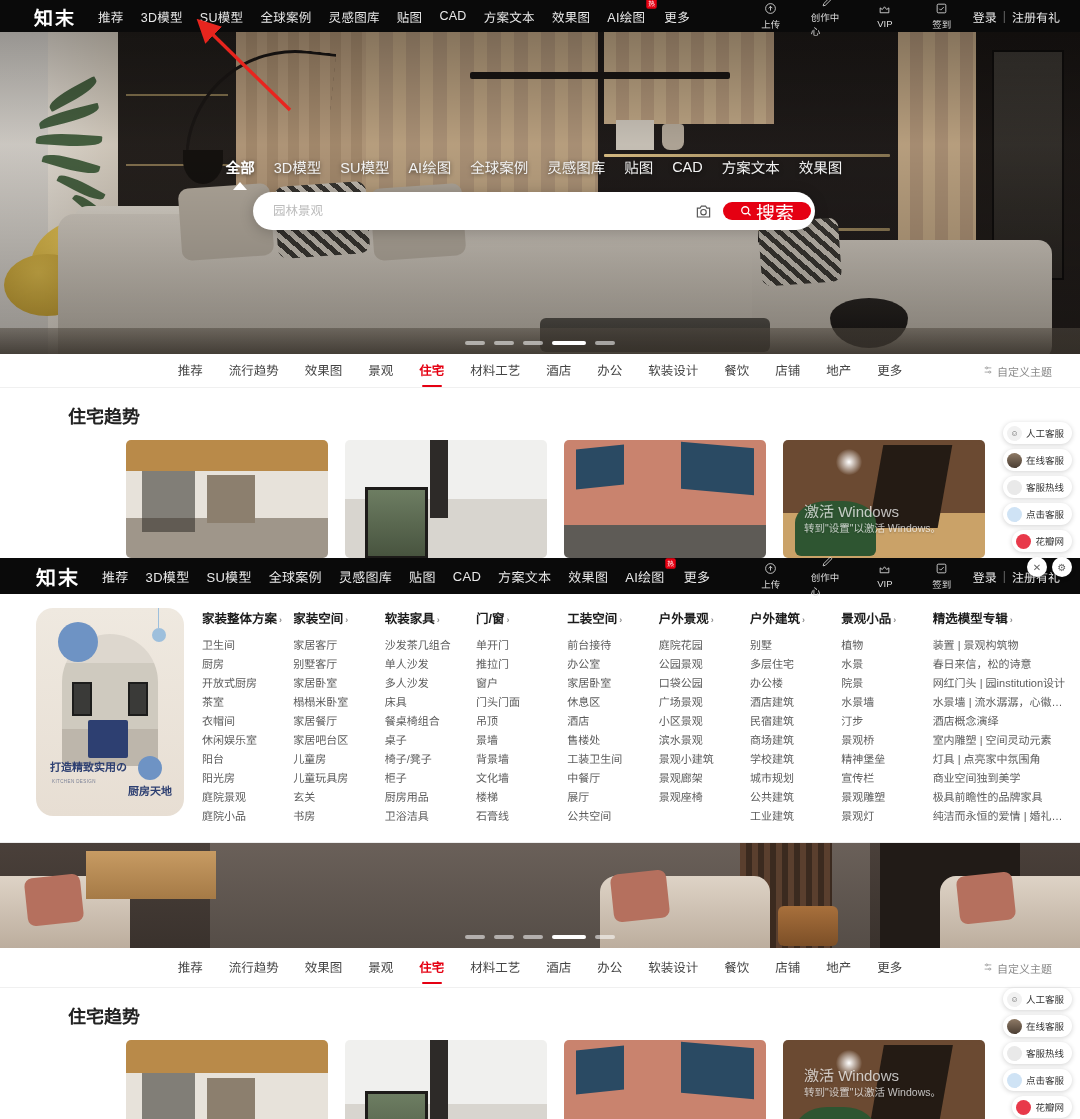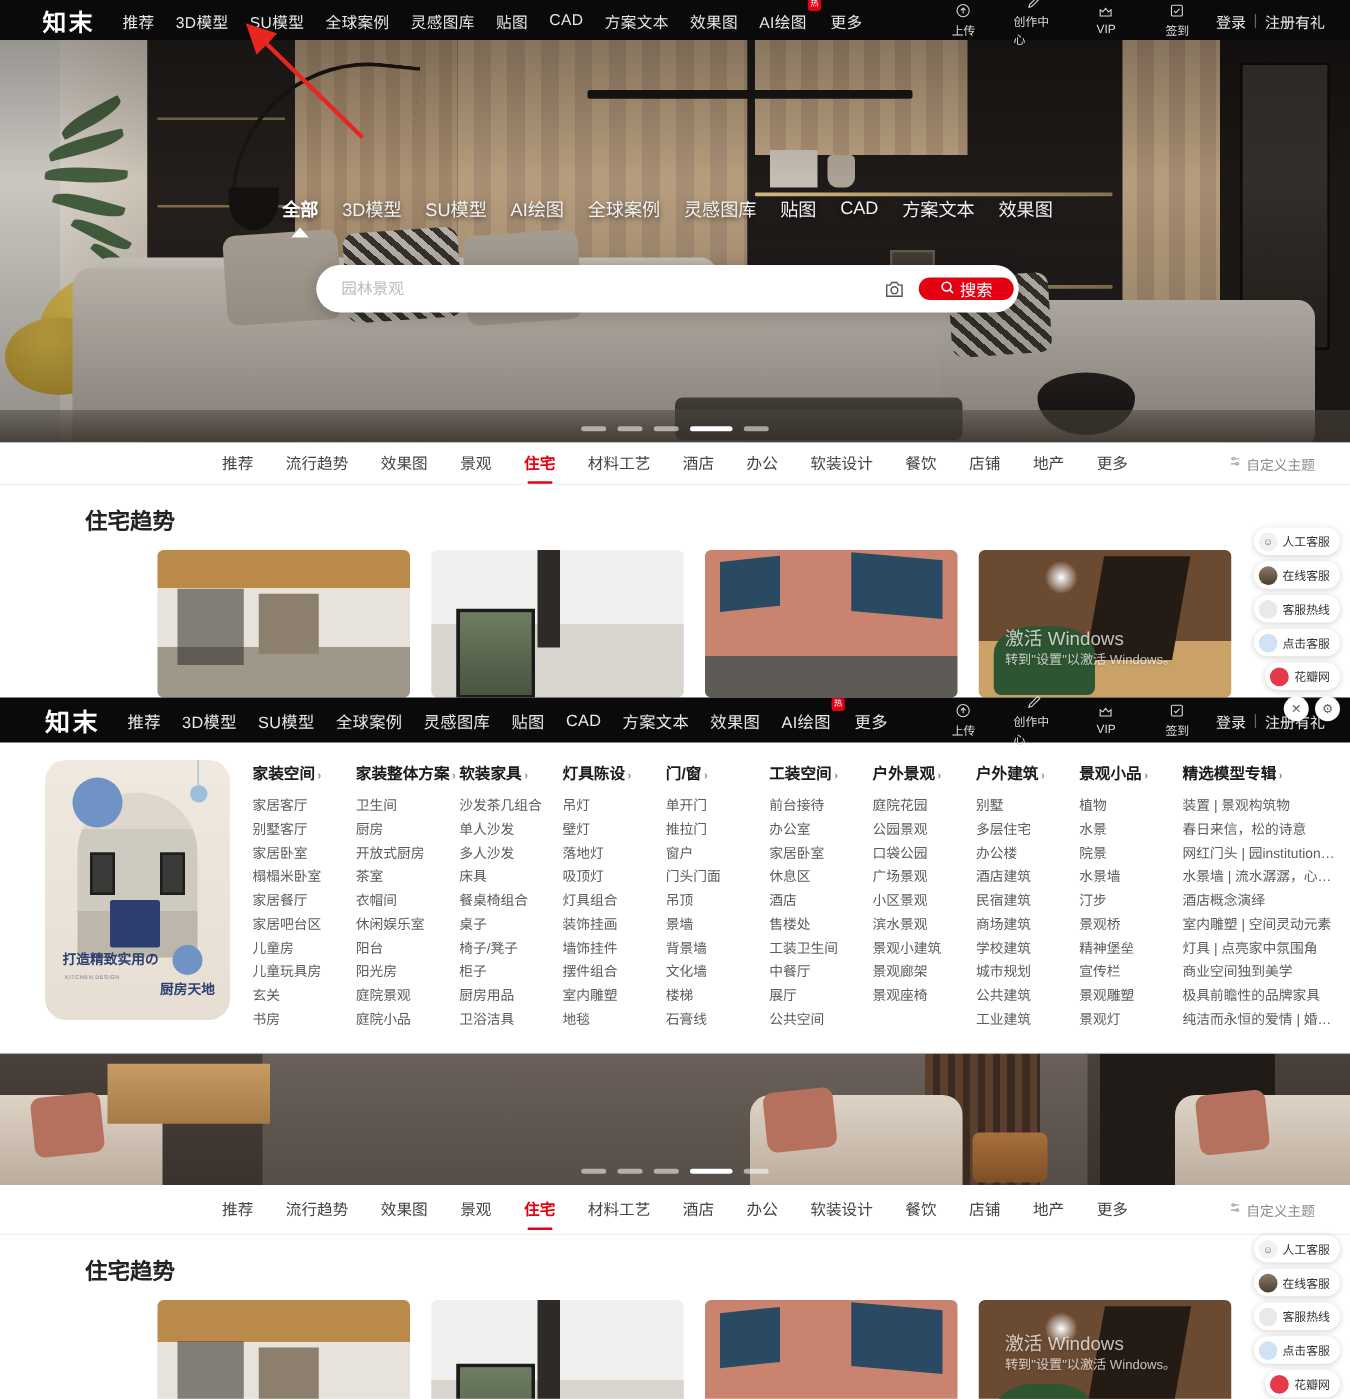--- a/index.html
+++ b/index.html
@@ -149,32 +149,31 @@
   .hero-tab.active { font-weight: 700; color: #fff; }
   .hero-tab.active::after {
     content: ""; position: absolute; left: 50%; bottom: -13px; transform: translateX(-50%);
     border-left: 7px solid transparent; border-right: 7px solid transparent;
     border-bottom: 8px solid #fff;
   }
   .searchbar {
     width: 562px; height: 38px; background: #fff; border-radius: 19px;
     display: flex; align-items: center; padding: 0 4px 0 20px;
     box-shadow: 0 2px 14px rgba(0,0,0,.22);
-    margin-top: 20px;
   }
   .searchbar input {
     flex: 1; border: 0; outline: 0; font-size: 12.5px; color: #333;
     font-family: "Liberation Sans", sans-serif; background: transparent;
   }
   .searchbar input::placeholder { color: #bcbcbc; }
   .cam-btn { width: 26px; display:flex; align-items:center; justify-content:center; cursor: pointer; margin-right: 6px; }
   .search-btn {
     background: #e50012; color: #fff; border-radius: 16px; height: 18px;
     display: flex; align-items: center; justify-content: center; gap: 4px;
-    font-size: 13px; padding: 0 17px; cursor: pointer; white-space: nowrap;
+    font-size: 19px; padding: 0 17px; cursor: pointer; white-space: nowrap;
   }
   .dots { position: absolute; left: 50%; transform: translateX(-50%); bottom: 9px; display: flex; gap: 9px; z-index: 7; }
   .dot { width: 20px; height: 4px; background: rgba(255,255,255,.55); border-radius: 2px; cursor: pointer; }
   .dot.active { width: 34px; background: #fff; }
 
   
   .catbar {
     height: 34px; background: #fff; display: flex; align-items: center;
     justify-content: center; position: relative; border-bottom: 1px solid #f0f0f0;
   }
@@ -587,74 +586,61 @@
       <div class="promo-circle promo-c2"></div>
       <div class="promo-lamp"></div>
       <div class="promo-t1">打造精致实用の</div>
       <div class="promo-sub">KITCHEN DESIGN</div>
       <div class="promo-t2">厨房天地</div>
     </div>
 
     <div class="mega-cols">
 
       <div class="mcol">
+        <div class="mcol-title"><span>家装整体方案</span><span class="chev">›</span></div>
+        <div class="mitem">卫生间</div>
+        <div class="mitem">厨房</div>
+        <div class="mitem">开放式厨房</div>
+        <div class="mitem">茶室</div>
+        <div class="mitem">衣帽间</div>
+        <div class="mitem">休闲娱乐室</div>
+        <div class="mitem">阳台</div>
+        <div class="mitem">阳光房</div>
+        <div class="mitem">庭院景观</div>
+        <div class="mitem">庭院小品</div>
+      </div>
+
+      <div class="mcol">
         <div class="mcol-title"><span>家装空间</span><span class="chev">›</span></div>
         <div class="mitem">家居客厅</div>
         <div class="mitem">别墅客厅</div>
         <div class="mitem">家居卧室</div>
         <div class="mitem">榻榻米卧室</div>
         <div class="mitem">家居餐厅</div>
         <div class="mitem">家居吧台区</div>
         <div class="mitem">儿童房</div>
         <div class="mitem">儿童玩具房</div>
         <div class="mitem">玄关</div>
         <div class="mitem">书房</div>
-      </div>
-
-      <div class="mcol">
-        <div class="mcol-title"><span>家装整体方案</span><span class="chev">›</span></div>
-        <div class="mitem">卫生间</div>
-        <div class="mitem">厨房</div>
-        <div class="mitem">开放式厨房</div>
-        <div class="mitem">茶室</div>
-        <div class="mitem">衣帽间</div>
-        <div class="mitem">休闲娱乐室</div>
-        <div class="mitem">阳台</div>
-        <div class="mitem">阳光房</div>
-        <div class="mitem">庭院景观</div>
-        <div class="mitem">庭院小品</div>
       </div>
 
       <div class="mcol">
         <div class="mcol-title"><span>软装家具</span><span class="chev">›</span></div>
         <div class="mitem">沙发茶几组合</div>
         <div class="mitem">单人沙发</div>
         <div class="mitem">多人沙发</div>
         <div class="mitem">床具</div>
         <div class="mitem">餐桌椅组合</div>
         <div class="mitem">桌子</div>
         <div class="mitem">椅子/凳子</div>
         <div class="mitem">柜子</div>
         <div class="mitem">厨房用品</div>
         <div class="mitem">卫浴洁具</div>
       </div>
 
-      <div class="mcol">
-        <div class="mcol-title"><span>灯具陈设</span><span class="chev">›</span></div>
-        <div class="mitem">吊灯</div>
-        <div class="mitem">壁灯</div>
-        <div class="mitem">落地灯</div>
-        <div class="mitem">吸顶灯</div>
-        <div class="mitem">灯具组合</div>
-        <div class="mitem">装饰挂画</div>
-        <div class="mitem">墙饰挂件</div>
-        <div class="mitem">摆件组合</div>
-        <div class="mitem">室内雕塑</div>
-        <div class="mitem">地毯</div>
-      </div>
 
       <div class="mcol">
         <div class="mcol-title"><span>门/窗</span><span class="chev">›</span></div>
         <div class="mitem">单开门</div>
         <div class="mitem">推拉门</div>
         <div class="mitem">窗户</div>
         <div class="mitem">门头门面</div>
         <div class="mitem">吊顶</div>
         <div class="mitem">景墙</div>
         <div class="mitem">背景墙</div>

